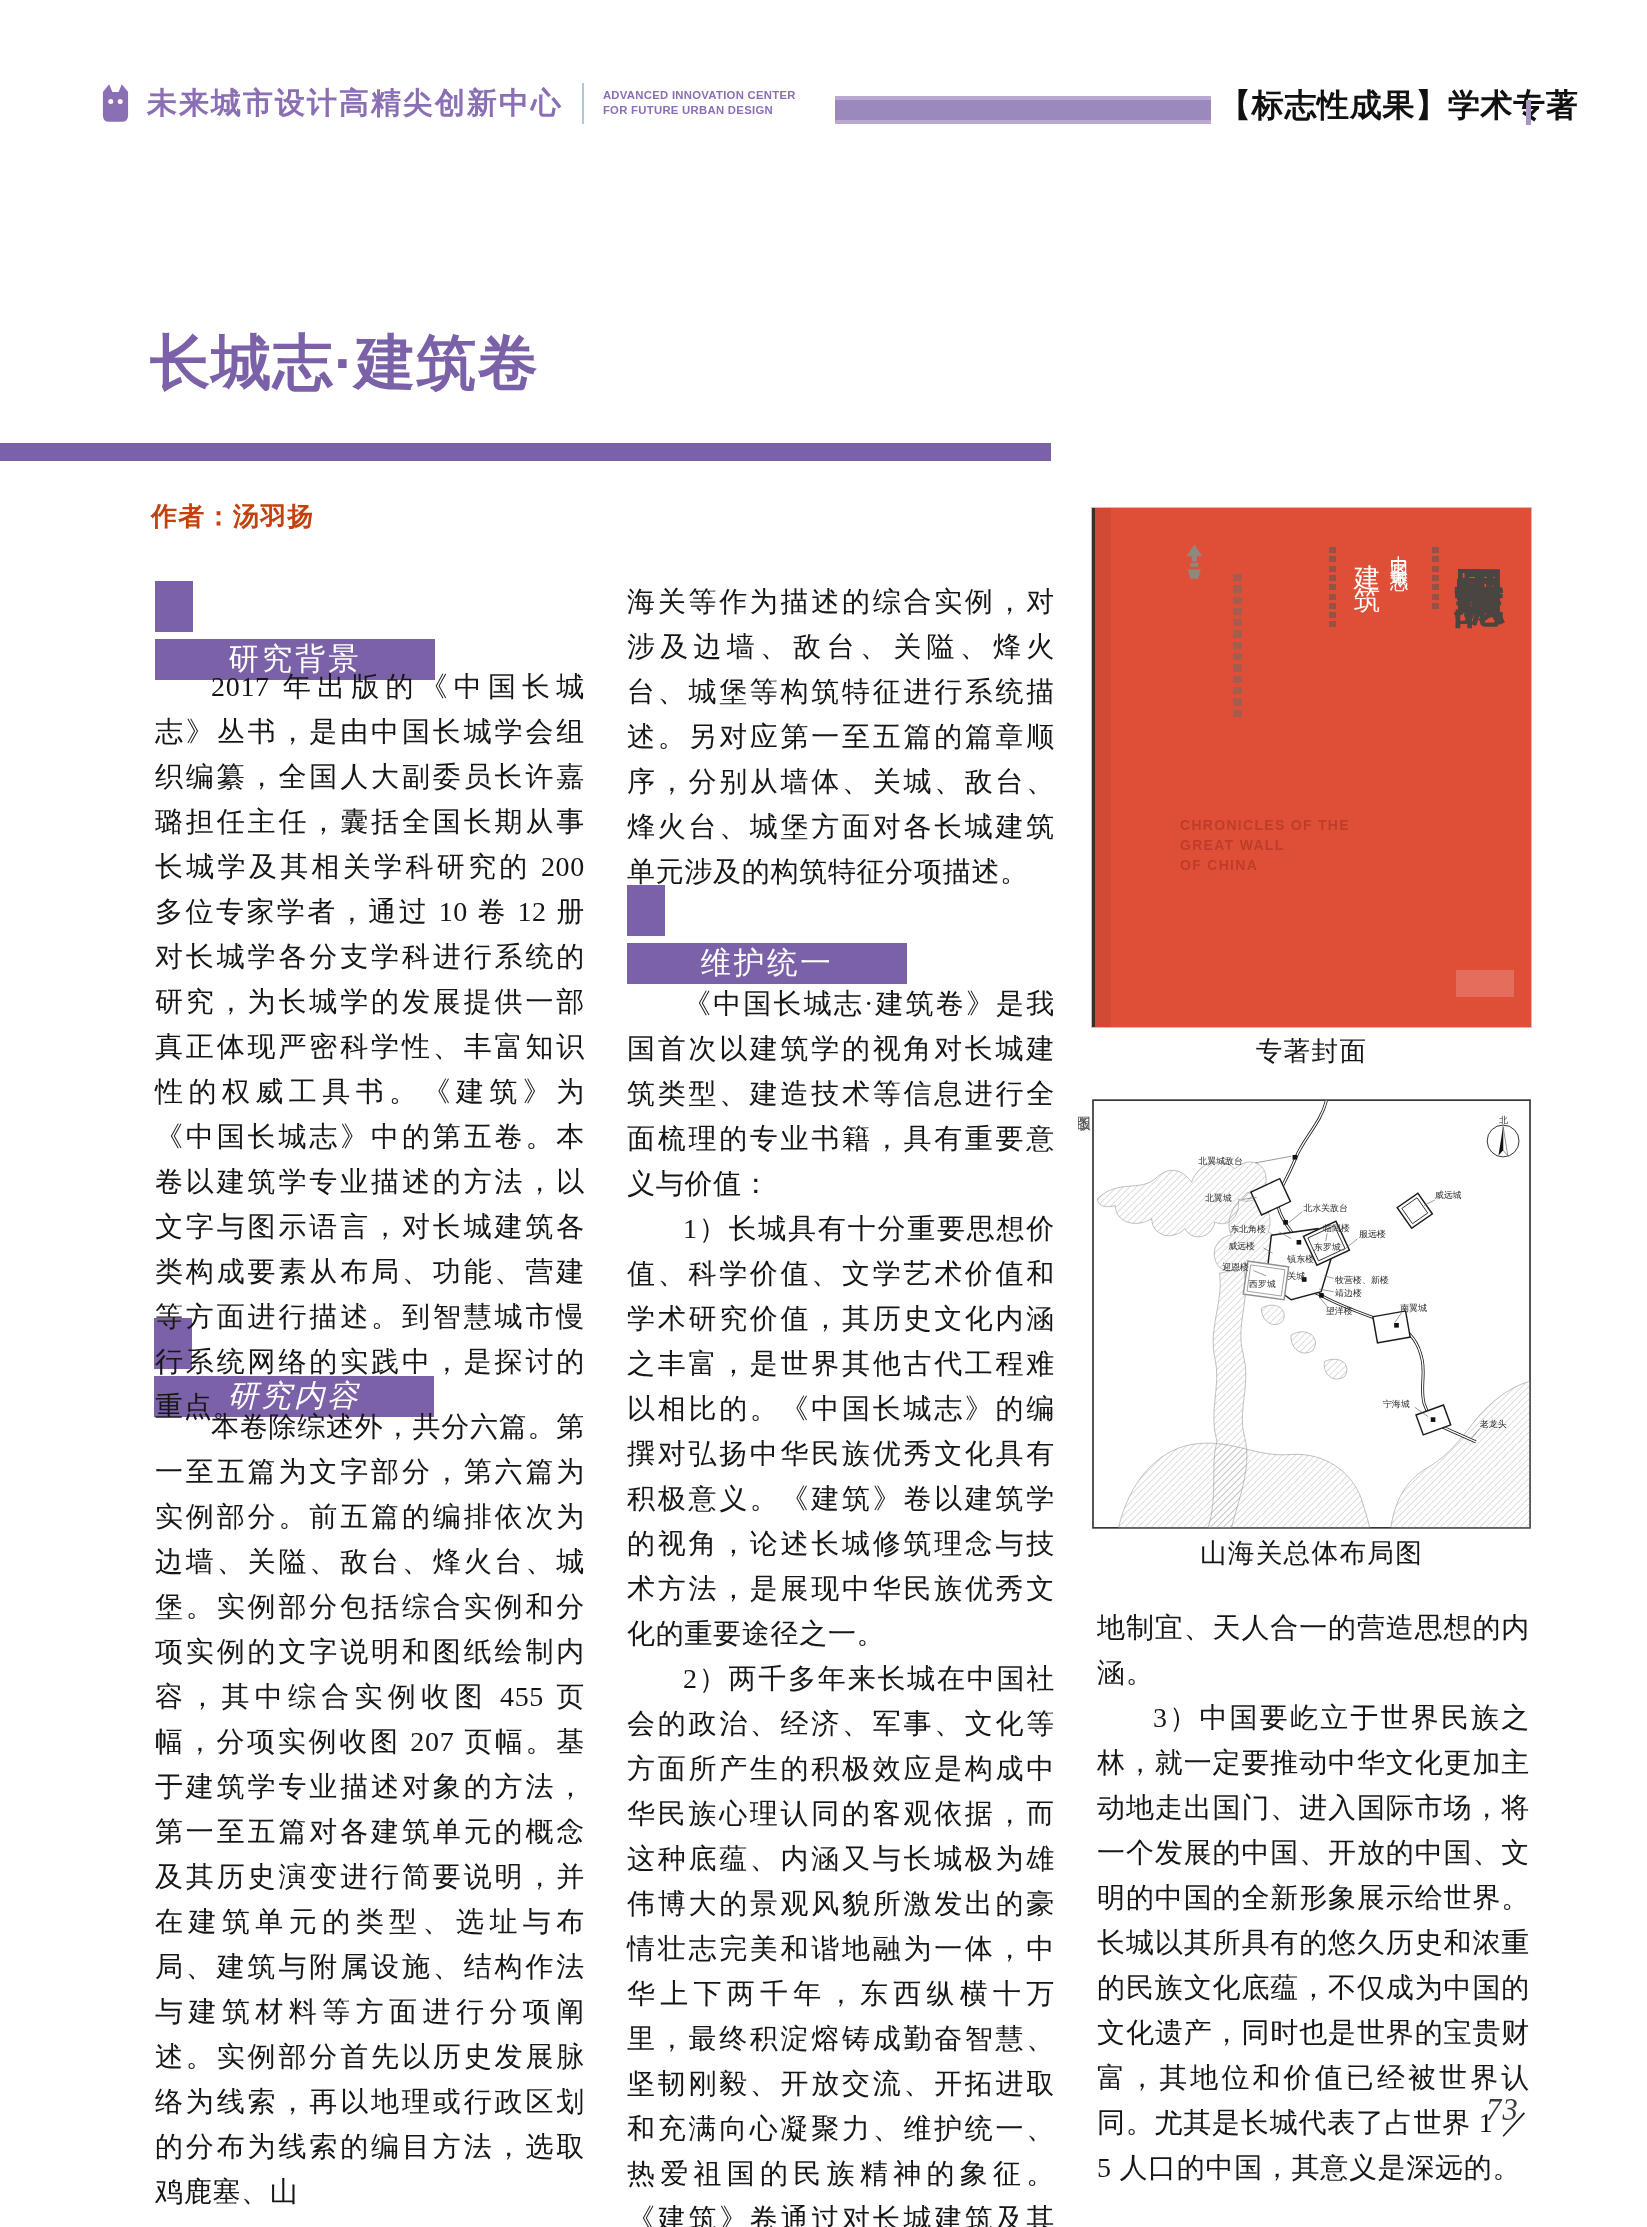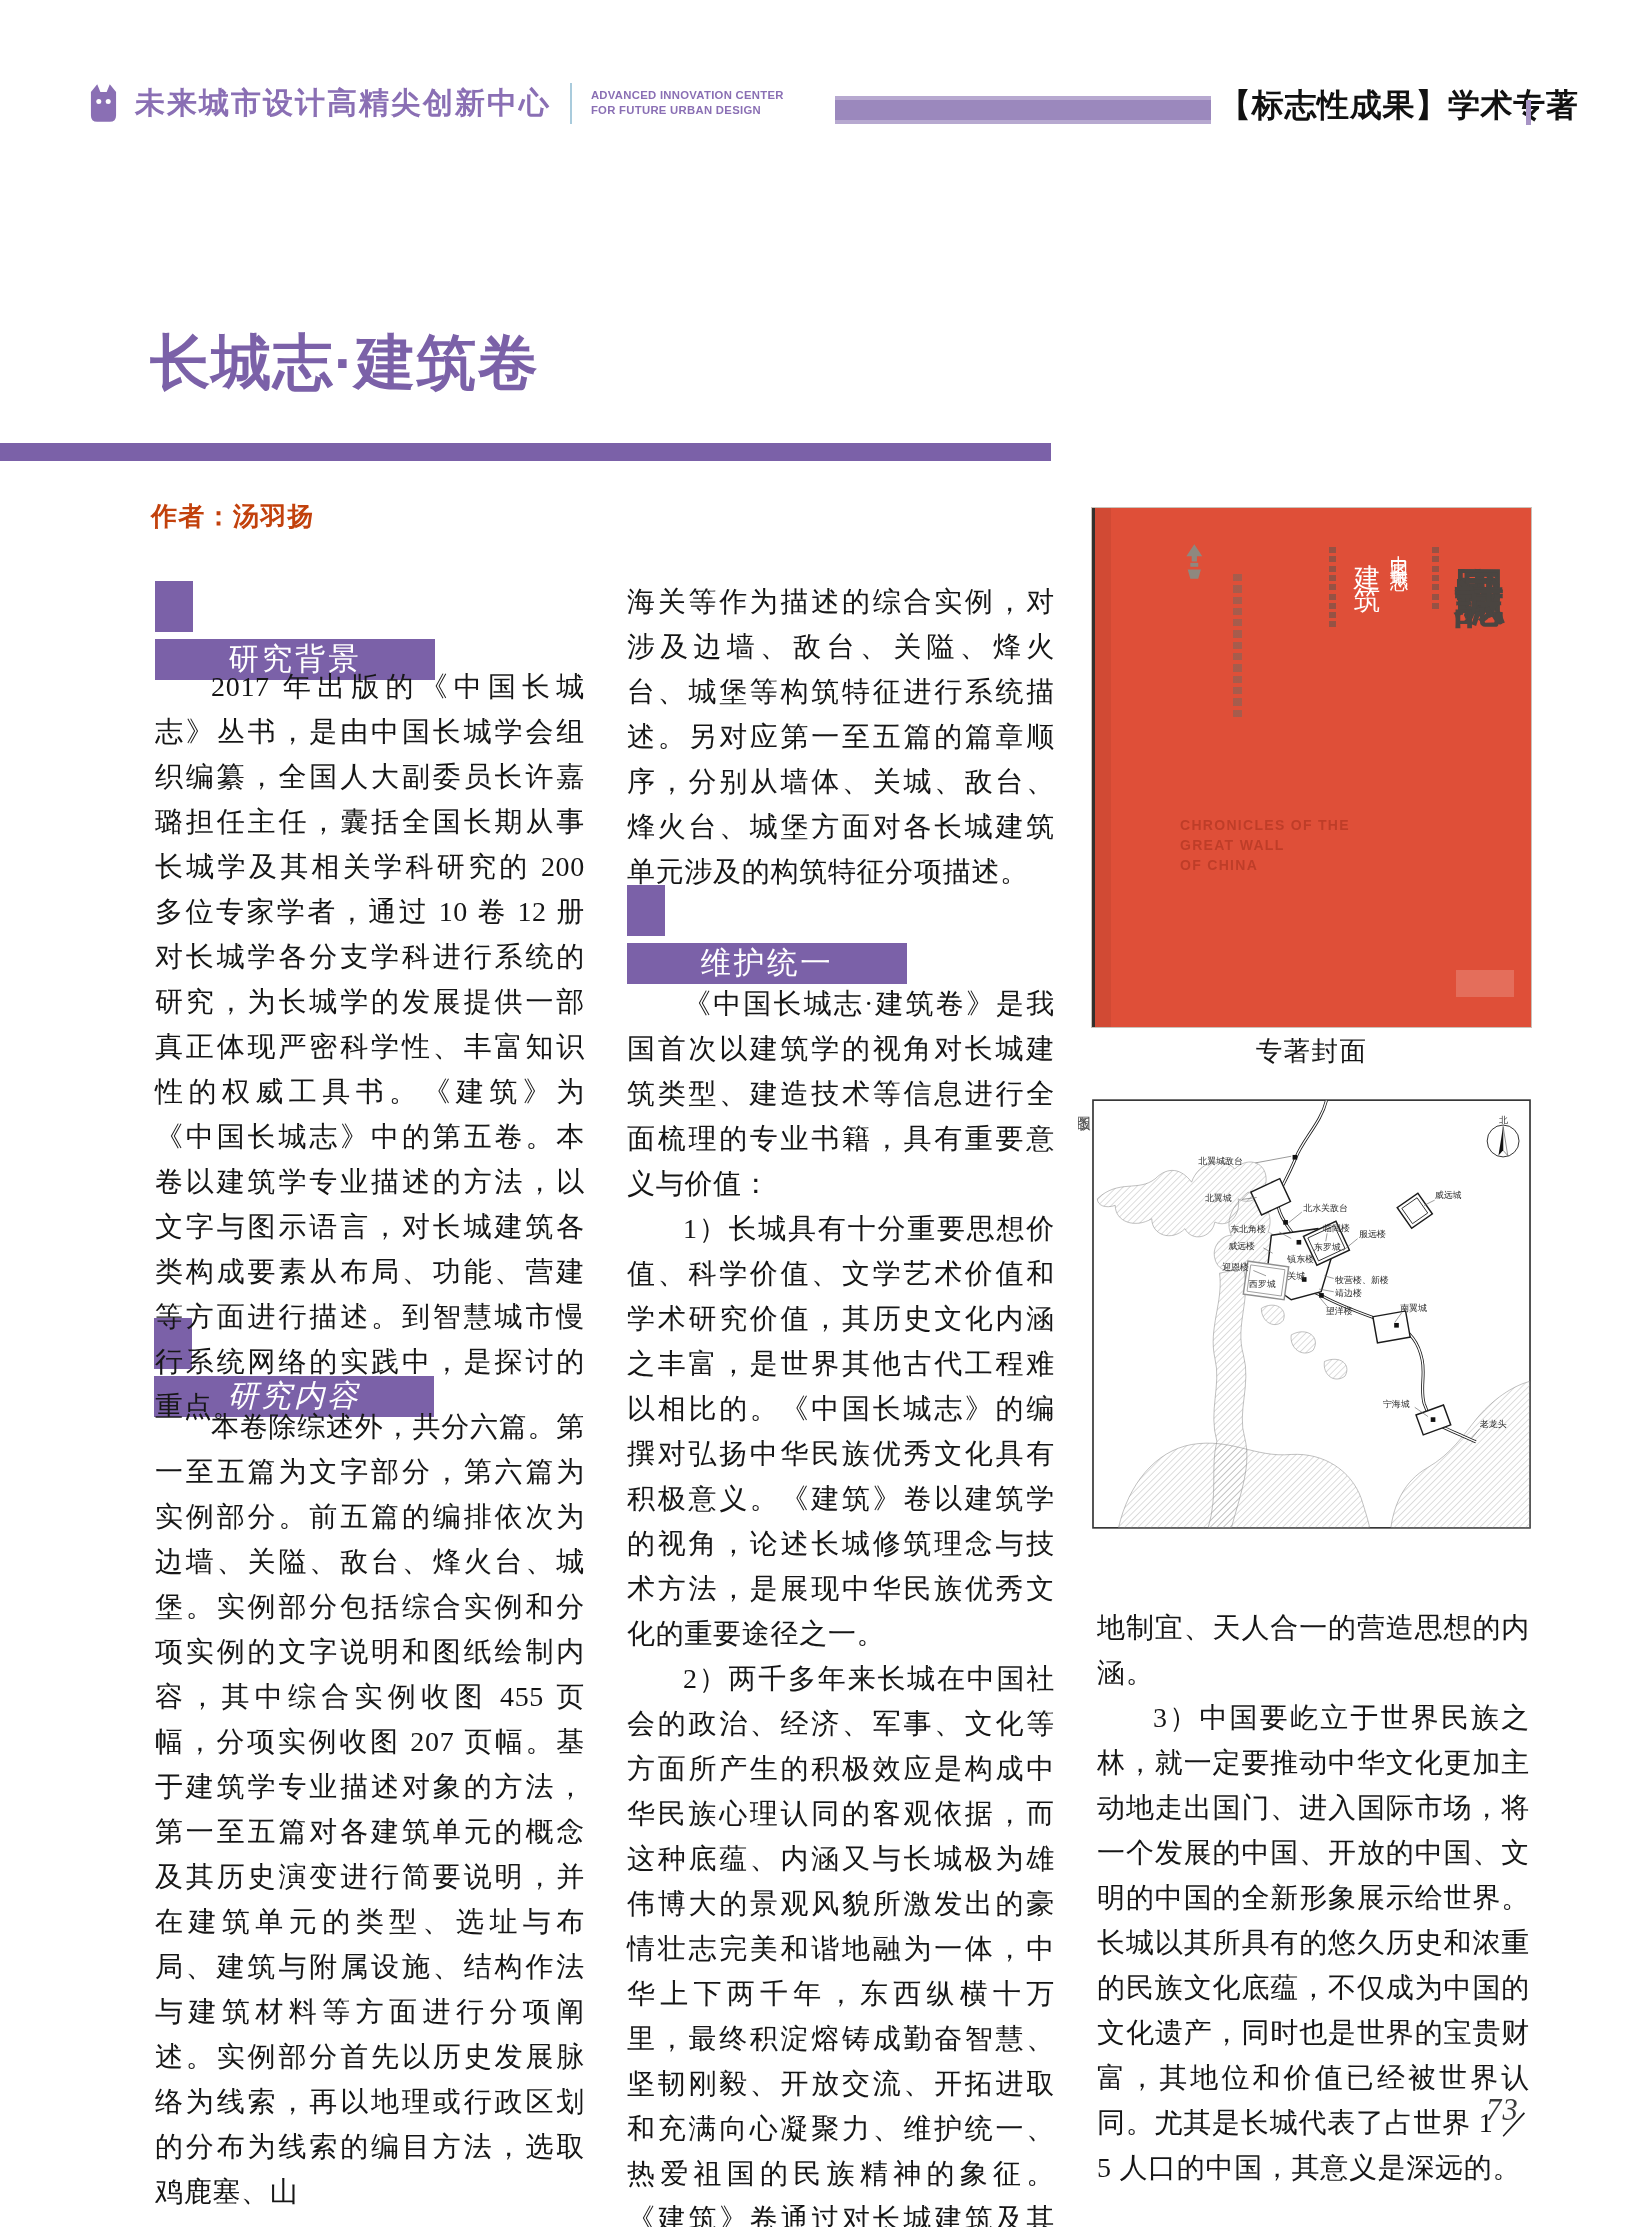--- a/index.html
+++ b/index.html
@@ -6,21 +6,21 @@
   html,body { background:#e8e8e8; }
   .page {
     position: relative;
     width: 1647px; height: 2227px;
     background: #ffffff;
     overflow: hidden;
     font-family: "Liberation Serif", "DejaVu Serif", serif;
     color: #161616;
   }
   
-  .masthead-logo { position:absolute; left:84px; top:81px; display:flex; align-items:center; gap:12px; }
+  .masthead-logo { position:absolute; left:96px; top:81px; display:flex; align-items:center; gap:12px; }
   .logo-mark { width:39px; height:44px; flex:0 0 auto; }
   .logo-zh {
     font-family:"Liberation Sans","DejaVu Sans",sans-serif;
     font-weight:700; font-size:30px; color:#8a6fb4; letter-spacing:2px; white-space:nowrap;
   }
   .logo-divider { width:2.7px; height:41px; background:#a9cbdc; margin:0 6.6px; }
   .logo-en {
     font-family:"Liberation Sans","DejaVu Sans",sans-serif;
     font-weight:700; font-size:11.3px; line-height:14.6px; color:#8a6fb4; letter-spacing:0.3px;
   }
@@ -302,20 +302,21 @@
       </g>
 
       <g>
         <circle cx="619" cy="63" r="24" fill="#fff" stroke="#333" stroke-width="1.5"></circle>
         <polygon points="619,41 612,85 619,77" fill="#111"></polygon>
         <polygon points="619,41 626,85 619,77" fill="#fff" stroke="#333" stroke-width="0.8"></polygon>
         <text class="map-label" x="613" y="36">北</text>
       </g>
     </svg>
   </div>
+  <div class="fig-caption" id="cap-map">山海关总体布局图</div>
 
   <div class="col-block" id="c3">
     <p>地制宜、天人合一的营造思想的内涵。</p>
     <p class="indent">3）中国要屹立于世界民族之林，就一定要推动中华文化更加主动地走出国门、进入国际市场，将一个发展的中国、开放的中国、文明的中国的全新形象展示给世界。长城以其所具有的悠久历史和浓重的民族文化底蕴，不仅成为中国的文化遗产，同时也是世界的宝贵财富，其地位和价值已经被世界认同。尤其是长城代表了占世界 1 ／ 5 人口的中国，其意义是深远的。</p>
   </div>
 
   <div class="page-num">73</div>
 
 </div>
 

